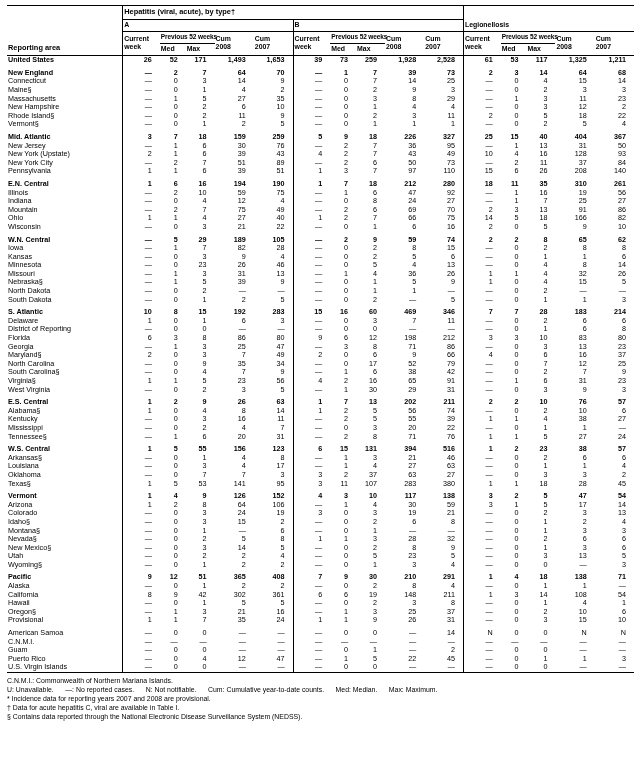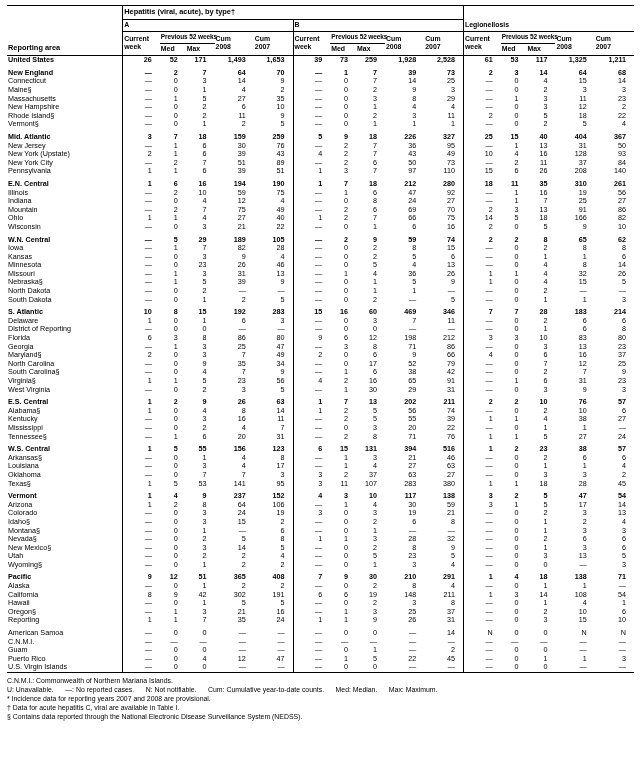--- a/index.html
+++ b/index.html
@@ -1099,21 +1099,21 @@
           <td></td>
           <td></td>
           <td></td>
           <td></td>
         </tr>
         <tr class="bold-row">
           <td class="area-cell">Vermont</td>
           <td class="num-cell gs">1</td>
           <td class="num-cell">4</td>
           <td class="num-cell">9</td>
-          <td class="num-cell">237</td>
+          <td class="num-cell">126</td>
           <td class="num-cell">152</td>
           <td class="num-cell gs">4</td>
           <td class="num-cell">3</td>
           <td class="num-cell">10</td>
           <td class="num-cell">117</td>
           <td class="num-cell">138</td>
           <td class="num-cell gs">3</td>
           <td class="num-cell">2</td>
           <td class="num-cell">5</td>
           <td class="num-cell">47</td>
@@ -1316,21 +1316,21 @@
           <td class="num-cell">1</td>
           <td class="num-cell">1</td>
           <td class="num-cell">—</td>
         </tr>
         <tr>
           <td class="area-cell">California</td>
           <td class="num-cell gs">8</td>
           <td class="num-cell">9</td>
           <td class="num-cell">42</td>
           <td class="num-cell">302</td>
-          <td class="num-cell">191</td>
+          <td class="num-cell">361</td>
           <td class="num-cell gs">6</td>
           <td class="num-cell">6</td>
           <td class="num-cell">19</td>
           <td class="num-cell">148</td>
           <td class="num-cell">211</td>
           <td class="num-cell gs">1</td>
           <td class="num-cell">3</td>
           <td class="num-cell">14</td>
           <td class="num-cell">108</td>
           <td class="num-cell">54</td>
@@ -1365,21 +1365,21 @@
           <td class="num-cell">3</td>
           <td class="num-cell">25</td>
           <td class="num-cell">37</td>
           <td class="num-cell gs">—</td>
           <td class="num-cell">0</td>
           <td class="num-cell">2</td>
           <td class="num-cell">10</td>
           <td class="num-cell">6</td>
         </tr>
         <tr>
-          <td class="area-cell">Reporting</td>
+          <td class="area-cell">Provisional</td>
           <td class="num-cell gs">1</td>
           <td class="num-cell">1</td>
           <td class="num-cell">7</td>
           <td class="num-cell">35</td>
           <td class="num-cell">24</td>
           <td class="num-cell gs">1</td>
           <td class="num-cell">1</td>
           <td class="num-cell">9</td>
           <td class="num-cell">26</td>
           <td class="num-cell">31</td>

